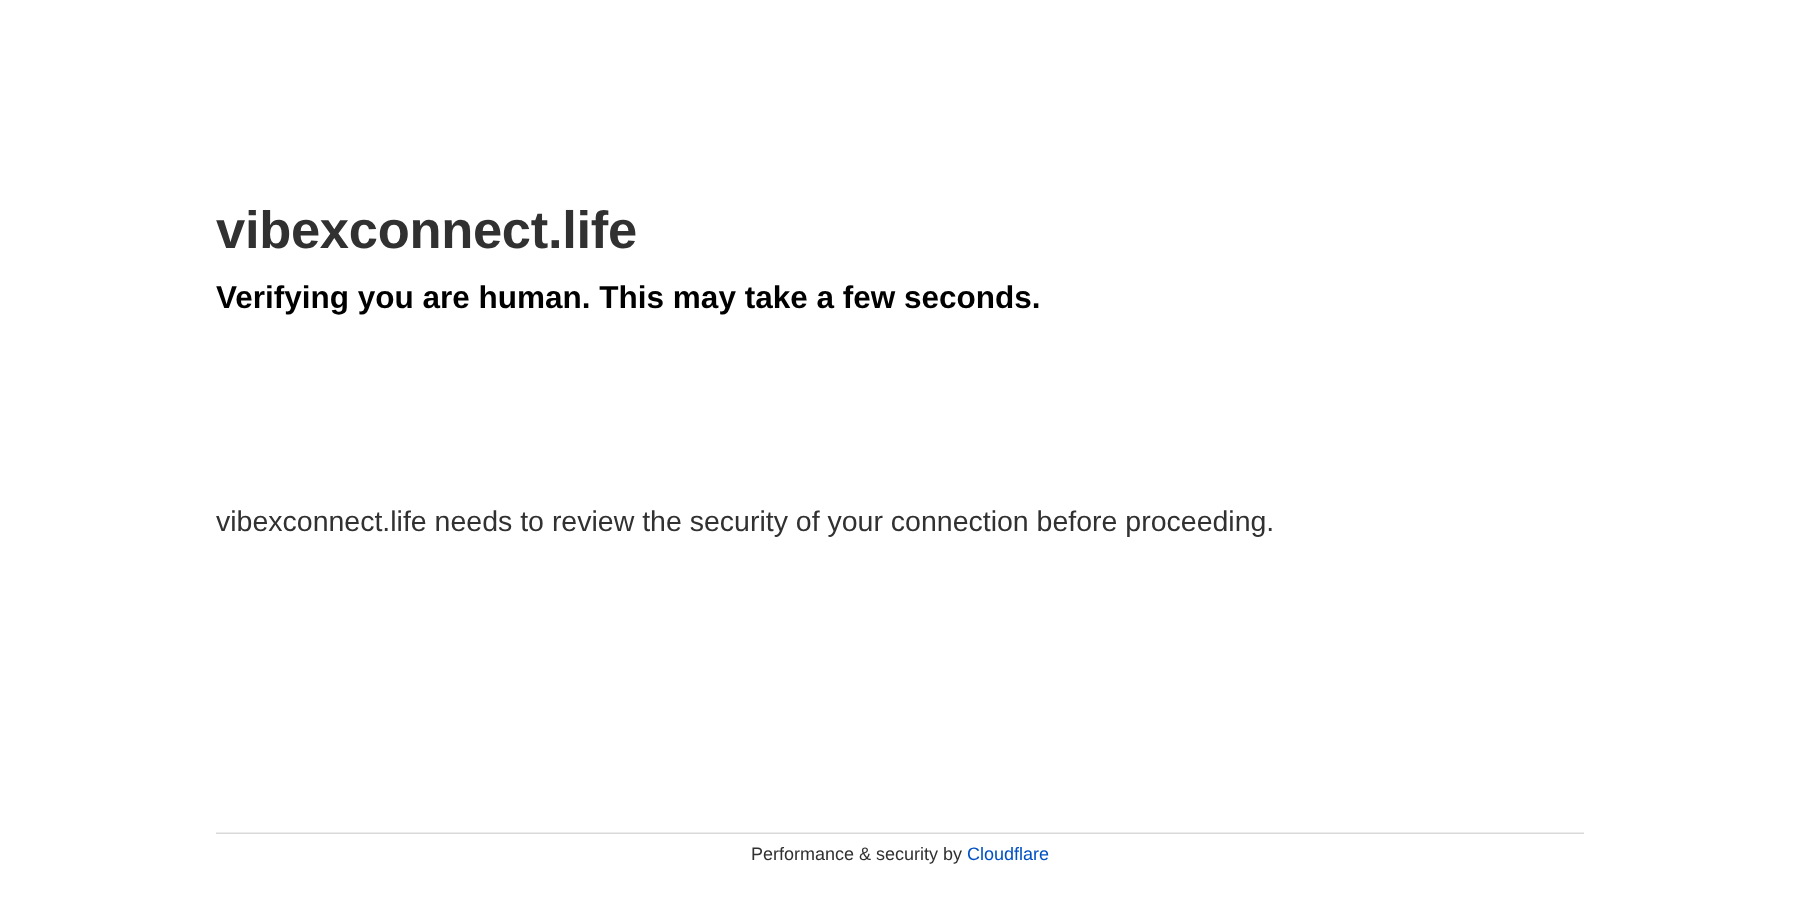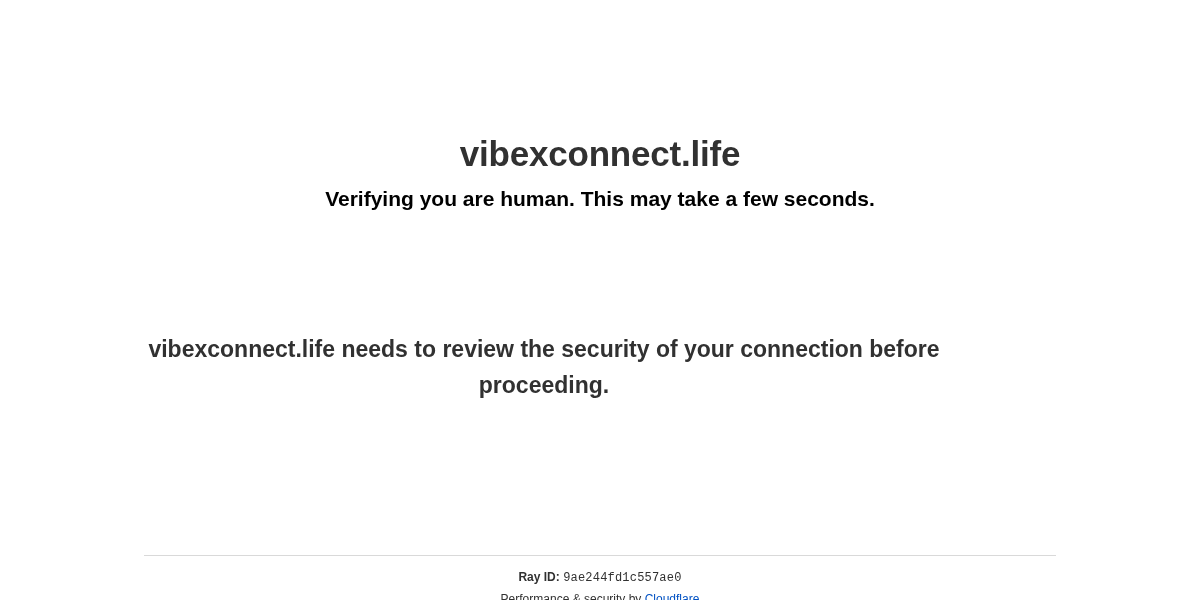--- a/index.html
+++ b/index.html
@@ -22,21 +22,20 @@
     height: 600px;
     box-sizing: border-box;
   }
 
   
   .main {
     position: absolute;
     left: 144px;
     top: 0;
     width: 912px;
-    text-align: center;
   }
 
   .site-title {
     margin: 0;
     padding-top: 133px;
     font-size: 35px;
     line-height: 42px;
     font-weight: bold;
     letter-spacing: -0.2px;
     color: #313131;
@@ -54,23 +53,23 @@
   
   .challenge-slot {
     margin-top: 22px;
     width: 302px;
     height: 74px;
   }
 
   .body-copy {
     margin: 0;
     padding-top: 22px;
-    font-size: 23px;
+    font-size: 19px;
     line-height: 36px;
-    font-weight: bold;
+    font-weight: normal;
     color: #313131;
     max-width: 800px;
   }
 
   
   .footer {
     position: absolute;
     left: 144px;
     top: 555px;
     width: 912px;
@@ -133,24 +132,20 @@
     <div class="challenge-slot"></div>
 
     <p class="body-copy">vibexconnect.life needs to review the security of your connection before proceeding.</p>
 
   </div>
 
   <div class="footer">
 
     <hr class="divider">
 
-    <div class="ray-line">
-      <span class="ray-label">Ray ID:</span>
-      <span class="ray-value">9ae244fd1c557ae0</span>
-    </div>
 
     <div class="attribution">
       <span>Performance &amp; security by </span><a class="brand-link" href="#">Cloudflare</a>
     </div>
 
   </div>
 
 </div>
 
 </body></html>

